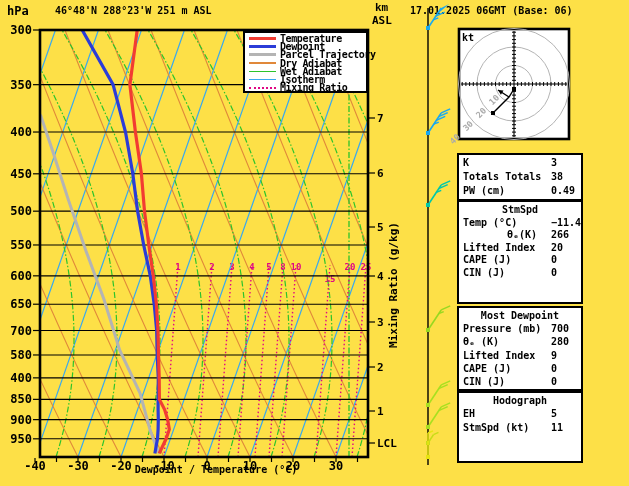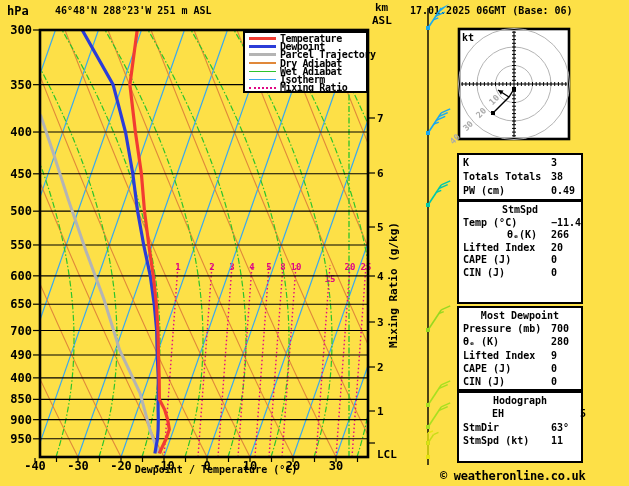--- a/index.html
+++ b/index.html
@@ -43,21 +43,21 @@
   <div id="plabels">
       <div class="t ptick" style="left:2px;top:23px;">300</div>
       <div class="t ptick" style="left:2px;top:78px;">350</div>
       <div class="t ptick" style="left:2px;top:125px;">400</div>
       <div class="t ptick" style="left:2px;top:167px;">450</div>
       <div class="t ptick" style="left:2px;top:204px;">500</div>
       <div class="t ptick" style="left:2px;top:238px;">550</div>
       <div class="t ptick" style="left:2px;top:269px;">600</div>
       <div class="t ptick" style="left:2px;top:297px;">650</div>
       <div class="t ptick" style="left:2px;top:324px;">700</div>
-      <div class="t ptick" style="left:2px;top:348px;">490</div>
+      <div class="t ptick" style="left:2px;top:348px;">580</div>
       <div class="t ptick" style="left:2px;top:371px;">400</div>
       <div class="t ptick" style="left:2px;top:392px;">850</div>
       <div class="t ptick" style="left:2px;top:413px;">900</div>
       <div class="t ptick" style="left:2px;top:432px;">950</div>
     </div>
   <div id="tlabels">
       <div class="t ttick" style="left:17px;top:459px;">-40</div>
       <div class="t ttick" style="left:60px;top:459px;">-30</div>
       <div class="t ttick" style="left:103px;top:459px;">-20</div>
       <div class="t ttick" style="left:146px;top:459px;">-10</div>
@@ -82,21 +82,21 @@
       <div class="t mrl" style="left:252px;top:262px;">4</div>
       <div class="t mrl" style="left:269px;top:262px;">5</div>
       <div class="t mrl" style="left:283px;top:262px;">8</div>
       <div class="t mrl" style="left:296px;top:262px;">10</div>
       <div class="t mrl" style="left:330px;top:262px;margin-top:12px;">15</div>
       <div class="t mrl" style="left:350px;top:262px;">20</div>
       <div class="t mrl" style="left:366px;top:262px;">25</div>
     </div>
 
   <div class="t" id="mixaxis">Mixing Ratio (g/kg)</div>
-  <div class="t f11" style="left:377px;top:437px;margin-top:11px;">LCL</div>
+  <div class="t f11" style="left:377px;top:437px;">LCL</div>
   <div class="t f13" id="xlabel">Dewpoint / Temperature (°C)</div>
 
   <svg id="gfx" width="629" height="486">
       <clipPath id="cp">
         <rect x="40" y="30" width="328" height="427"></rect>
       </clipPath>
       <g clip-path="url(#cp)">
         <line x1="-137" y1="457" x2="12.449999999999989" y2="30" stroke="#38a8f0" stroke-width="1.2"></line>
         <line x1="-94" y1="457" x2="55.44999999999999" y2="30" stroke="#38a8f0" stroke-width="1.2"></line>
         <line x1="-51" y1="457" x2="98.44999999999999" y2="30" stroke="#38a8f0" stroke-width="1.2"></line>
@@ -361,20 +361,18 @@
       <div class="tbox" style="top: 306px; height: 85px;">
         <div class="thead" style="height: 13.2px;">Most Dewpoint</div>
         <div class="trow" style="height: 13.2px;"><span>Pressure (mb)</span><span class="tval">700</span></div>
         <div class="trow" style="height: 13.2px;"><span>θₑ (K)</span><span class="tval">280</span></div>
         <div class="trow" style="height: 13.2px;"><span>Lifted Index</span><span class="tval">9</span></div>
         <div class="trow" style="height: 13.2px;"><span>CAPE (J)</span><span class="tval">0</span></div>
         <div class="trow" style="height: 13.2px;"><span>CIN (J)</span><span class="tval">0</span></div>
       </div>
       <div class="tbox" style="top: 391px; height: 72px;">
         <div class="thead" style="height: 13.4px;">Hodograph</div>
-        <div class="trow" style="height: 13.4px; margin-left: 29px;"><span>EH</span><span class="tval">5</span></div>
-        <div class="trow" style="height: 13.4px;"><span>StmDir</span><span class="tval">63°</span></div>
+        <div class="trow" style="height: 13.4px;"><span>EH</span><span class="tval">5</span></div>
         <div class="trow" style="height: 13.4px;"><span>StmSpd (kt)</span><span class="tval">11</span></div>
       </div>
     </div>
-  <div class="t" id="copyright">© weatheronline.co.uk</div>
 
 </div>
 
 </body></html>

